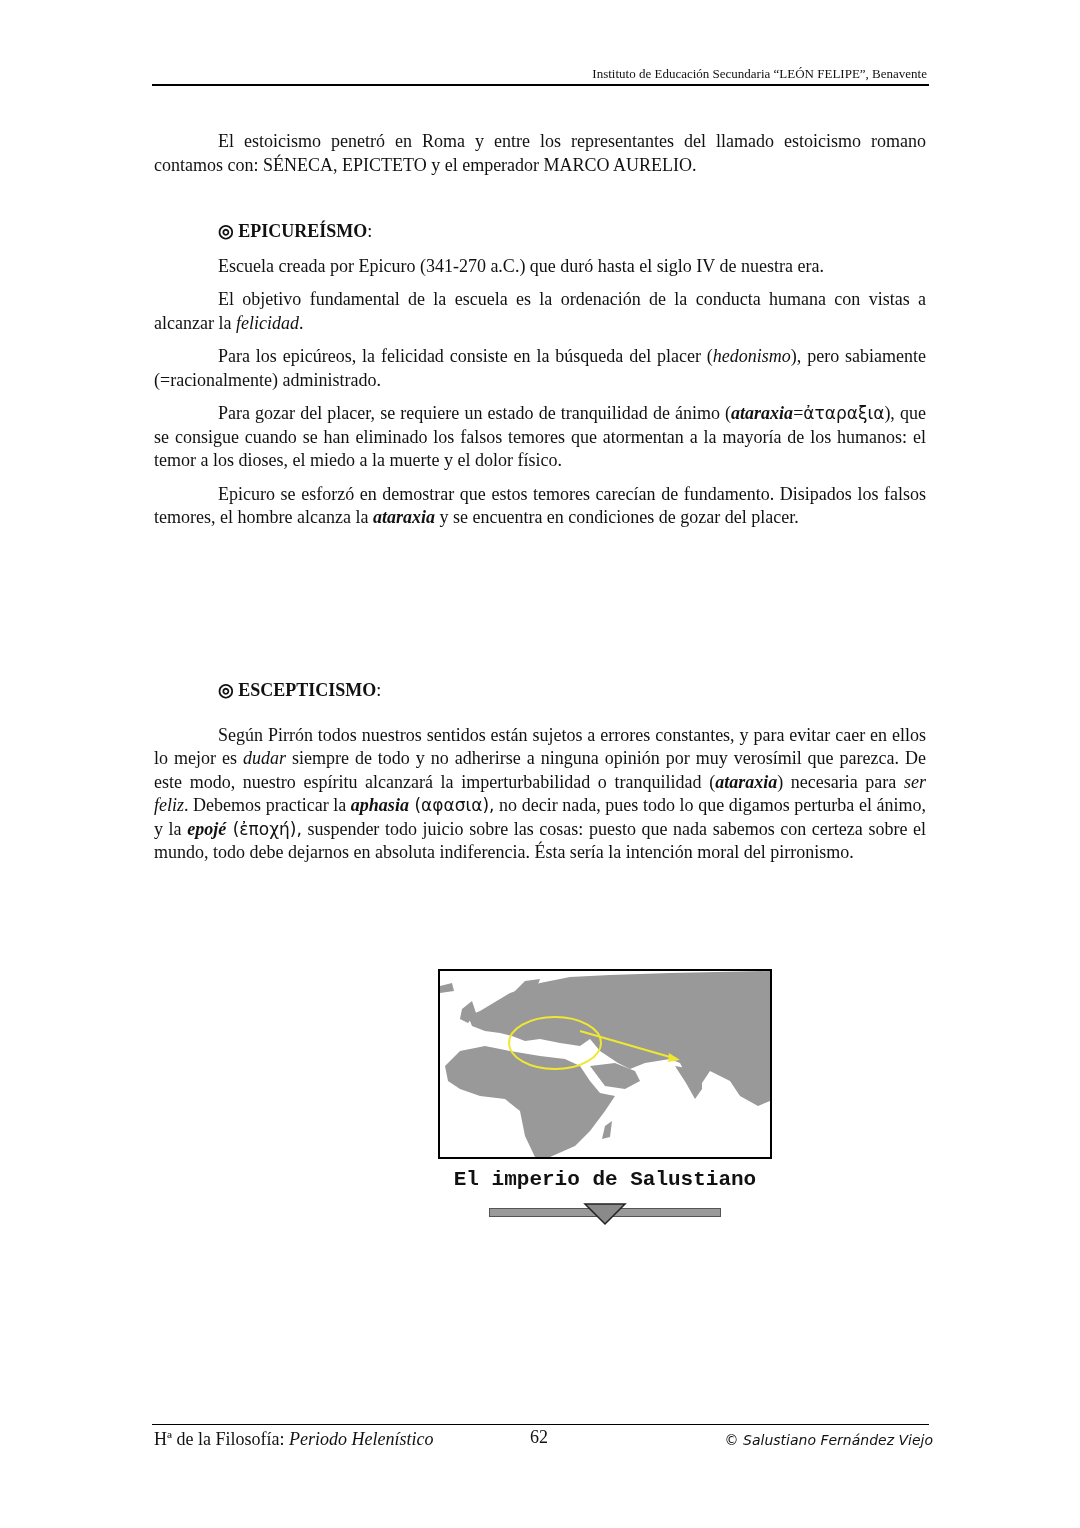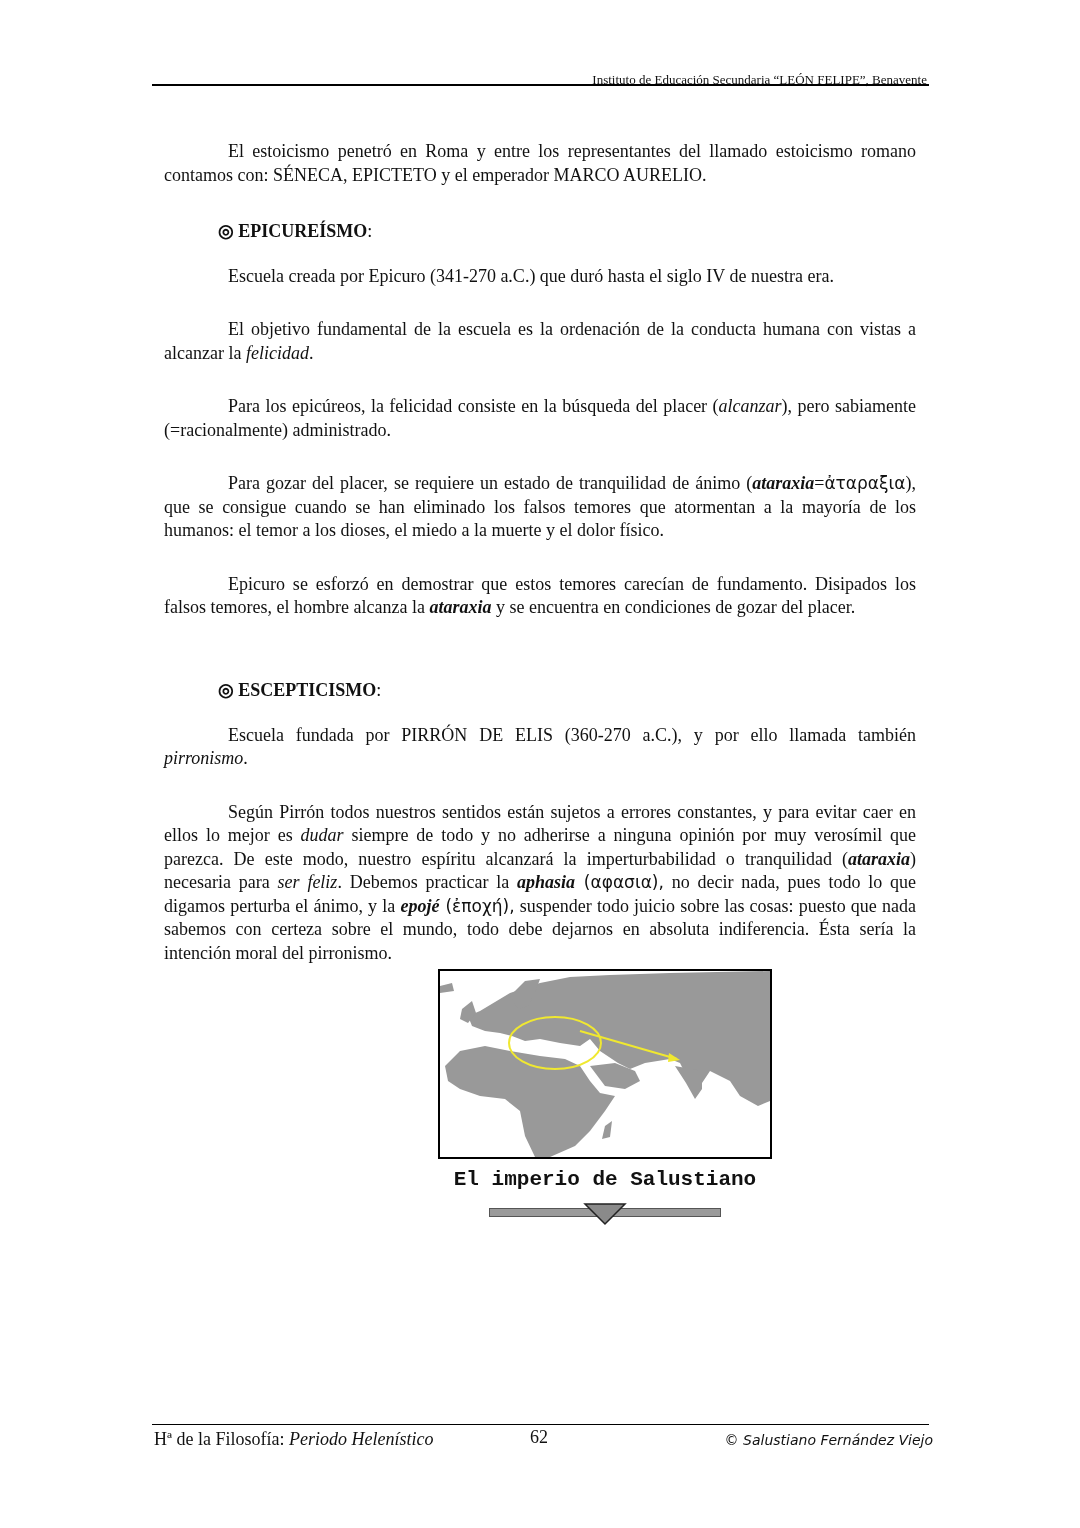--- a/index.html
+++ b/index.html
@@ -1,21 +1,21 @@
 <!DOCTYPE html>
 <html><head>
 <meta charset="utf-8">
 <style>
   html, body { margin:0; padding:0; background:#fff; }
   body { width:1080px; height:1528px; position:relative; overflow:hidden;
          font-family:"Liberation Serif", serif; color:#111; }
-  .header-text { position:absolute; right:153px; top:72px; font-size:13px; }
+  .header-text { position:absolute; right:153px; top:66px; font-size:13px; }
   .rule { position:absolute; left:152px; width:777px; height:1.5px; background:#000; }
   .body { position:absolute; left:154px; width:772px; font-size:18px; line-height:23.5px; text-align:justify; }
-  .p { margin:10px; text-indent:64px; }
+  .p { margin:0; text-indent:64px; }
   .gap-s { height:10px; }
   .head { margin:0 0 0 64px; font-weight:bold; }
   .head .colon { font-weight:normal; }
   .greekb { font-family:"DejaVu Sans", sans-serif; font-weight:normal; font-size:17px; }
   .map-box { position:absolute; left:438px; top:969px; width:330px; height:186px; border:2px solid #000; background:#fff; }
   .caption { position:absolute; left:438px; width:334px; top:1168px; text-align:center;
              font-family:"Liberation Mono", monospace; font-weight:bold; font-size:21px; }
   .bar { position:absolute; left:489px; top:1208px; width:230px; height:7px; background:#9a9a9a; border:1px solid #555; }
   .footer { position:absolute; top:1429px; font-size:18px; }
 </style>
@@ -29,32 +29,31 @@
   <p class="p">El estoicismo penetró en Roma y entre los representantes del llamado estoicismo romano contamos con: SÉNECA, EPICTETO y el emperador MARCO AURELIO.</p>
 </div>
 
 <div class="body" style="top:220px">
   <p class="head"><span>◎</span> <span>EPICUREÍSMO</span><span class="colon">:</span></p>
   <div style="height:11px"></div>
   <p class="p">Escuela creada por Epicuro (341-270 a.C.) que duró  hasta el siglo IV de nuestra era.</p>
   <div class="gap-s"></div>
   <p class="p"><span>El objetivo fundamental de la escuela es la ordenación de la conducta humana con vistas a alcanzar la </span><i>felicidad</i><span>.</span></p>
   <div class="gap-s"></div>
-  <p class="p"><span>Para los epicúreos, la felicidad consiste en la búsqueda del placer (</span><i>alcanzar</i><span>), pero sabiamente (=racionalmente) administrado.</span></p>
+  <p class="p"><span>Para los epicúreos, la felicidad consiste en la búsqueda del placer (</span><i>hedonismo</i><span>), pero sabiamente (=racionalmente) administrado.</span></p>
   <div class="gap-s"></div>
   <p class="p"><span>Para gozar del placer, se requiere un estado de tranquilidad de ánimo (</span><b><i>ataraxia</i></b><span>=</span><span class="greekb">ἀταραξια</span><span>), que se consigue cuando se han eliminado los falsos temores que atormentan a la mayoría de los humanos: el temor a los dioses, el miedo a la muerte y el dolor físico.</span></p>
   <div class="gap-s"></div>
   <p class="p"><span>Epicuro se esforzó en demostrar que estos temores carecían de fundamento. Disipados los falsos temores, el hombre alcanza la </span><b><i>ataraxia</i></b><span> y se encuentra en condiciones de gozar del placer.</span></p>
   <div class="gap-s"></div>
 </div>
 
 <div class="body" style="top:679px">
   <p class="head"><span>◎</span> <span>ESCEPTICISMO</span><span class="colon">:</span></p>
   <div style="height:11px"></div>
-  <p class="p"><span>Escuela fundada por PIRRÓN DE ELIS (360-270 a.C.), y por ello llamada también </span><i>pirronismo</i><span>.</span></p>
   <div class="gap-s"></div>
   <p class="p"><span>Según Pirrón todos nuestros sentidos están sujetos a errores constantes, y para evitar caer en ellos lo mejor es </span><i>dudar</i><span> siempre de todo y no adherirse a ninguna opinión por muy verosímil que parezca. De este modo, nuestro espíritu alcanzará la imperturbabilidad o tranquilidad (</span><b><i>ataraxia</i></b><span>) necesaria para </span><i>ser feliz</i><span>. Debemos practicar la </span><b><i>aphasia</i></b><span class="greekb"> (αφασια),</span><span> no decir nada, pues todo lo que digamos perturba el ánimo, y la </span><b><i>epojé</i></b><span class="greekb"> (ἐποχή),</span><span> suspender todo juicio sobre las cosas: puesto que nada sabemos con certeza sobre el mundo, todo debe dejarnos en absoluta indiferencia. Ésta sería la intención moral del pirronismo.</span></p>
 </div>
 
 <div class="map-box">
   <svg width="330" height="186" viewBox="0 0 330 186">
 
     <path fill="#999" d="M40,40 L70,22 L100,12 L130,6 L170,4 L230,2 L330,0 L330,130 L318,135 L300,125 L290,110 L270,100 L262,112 L255,125 L248,108 L240,92 L230,88 L205,92 L190,98 L178,92 L160,80 L150,68 L140,75 L120,72 L100,68 L85,70 L72,65 L60,62 L45,60 L32,55 L28,45 Z"></path>
 
     <path fill="#999" d="M70,25 L85,10 L100,8 L95,22 L88,35 L78,38 Z"></path>

